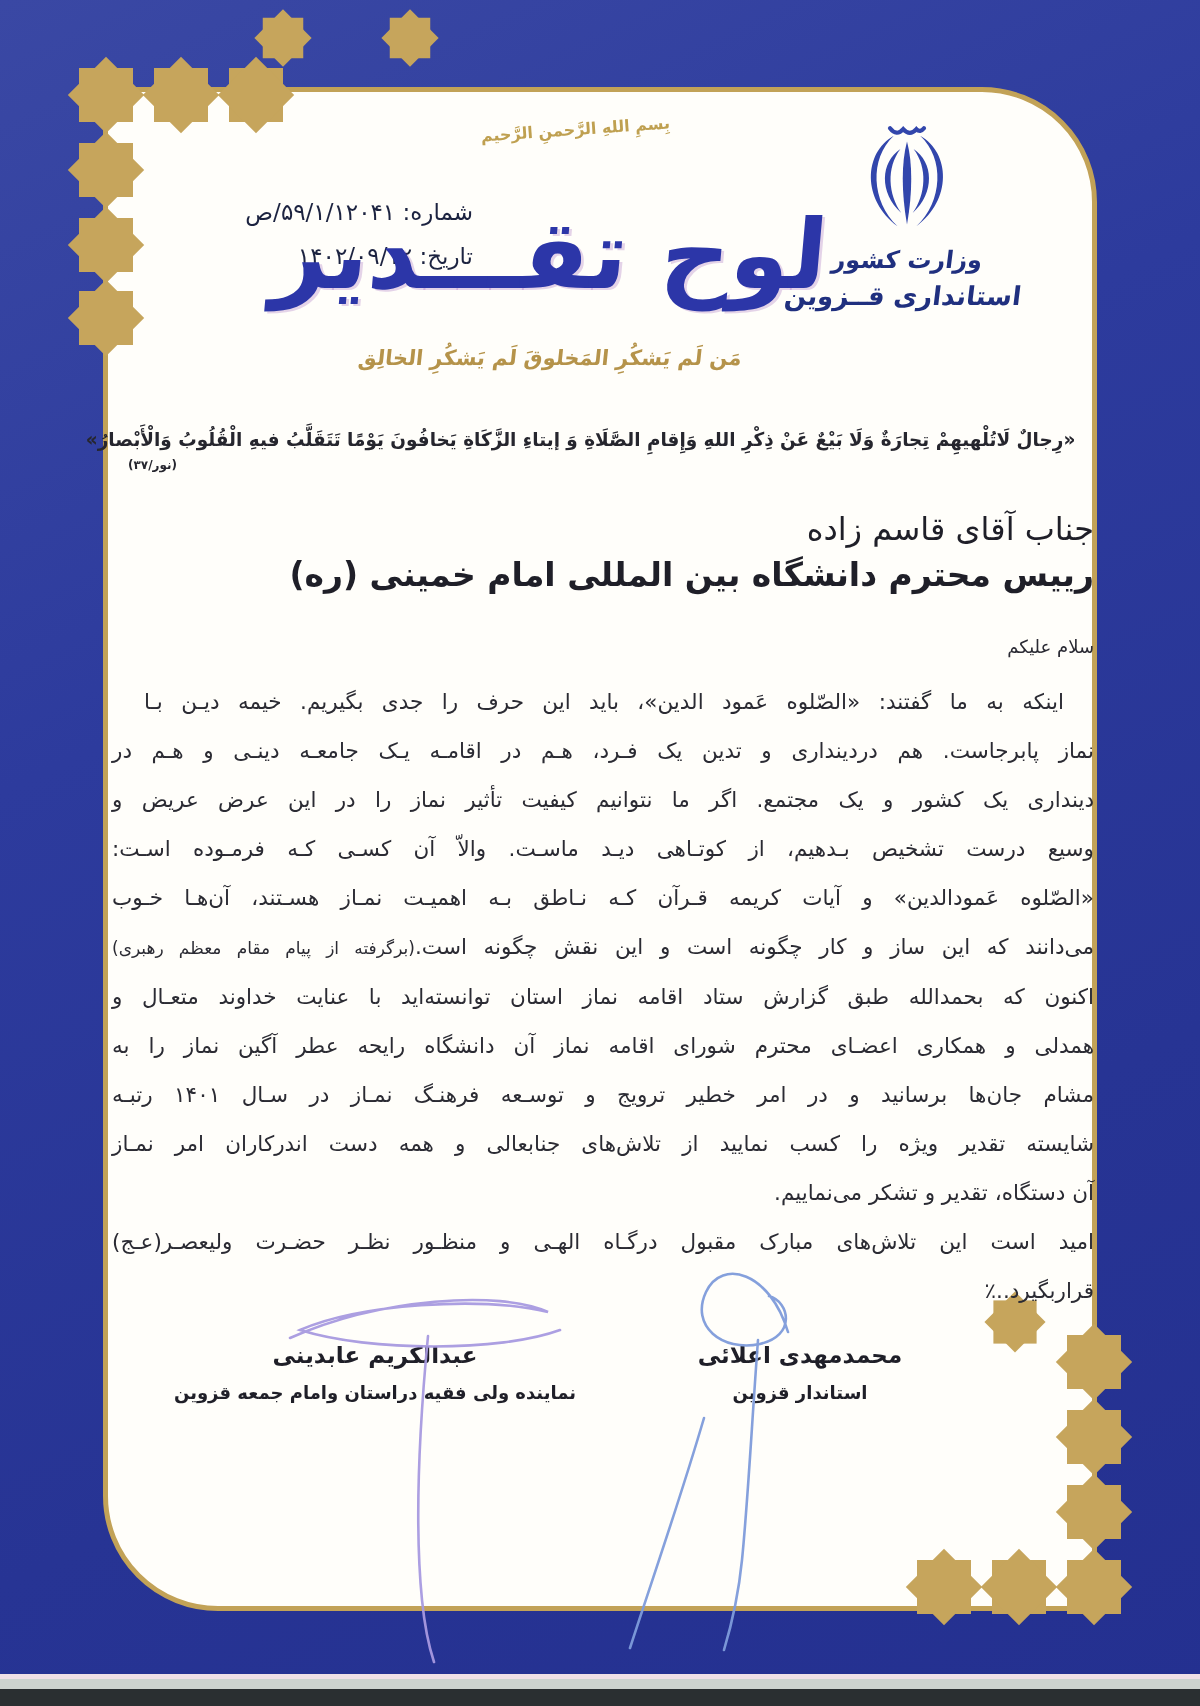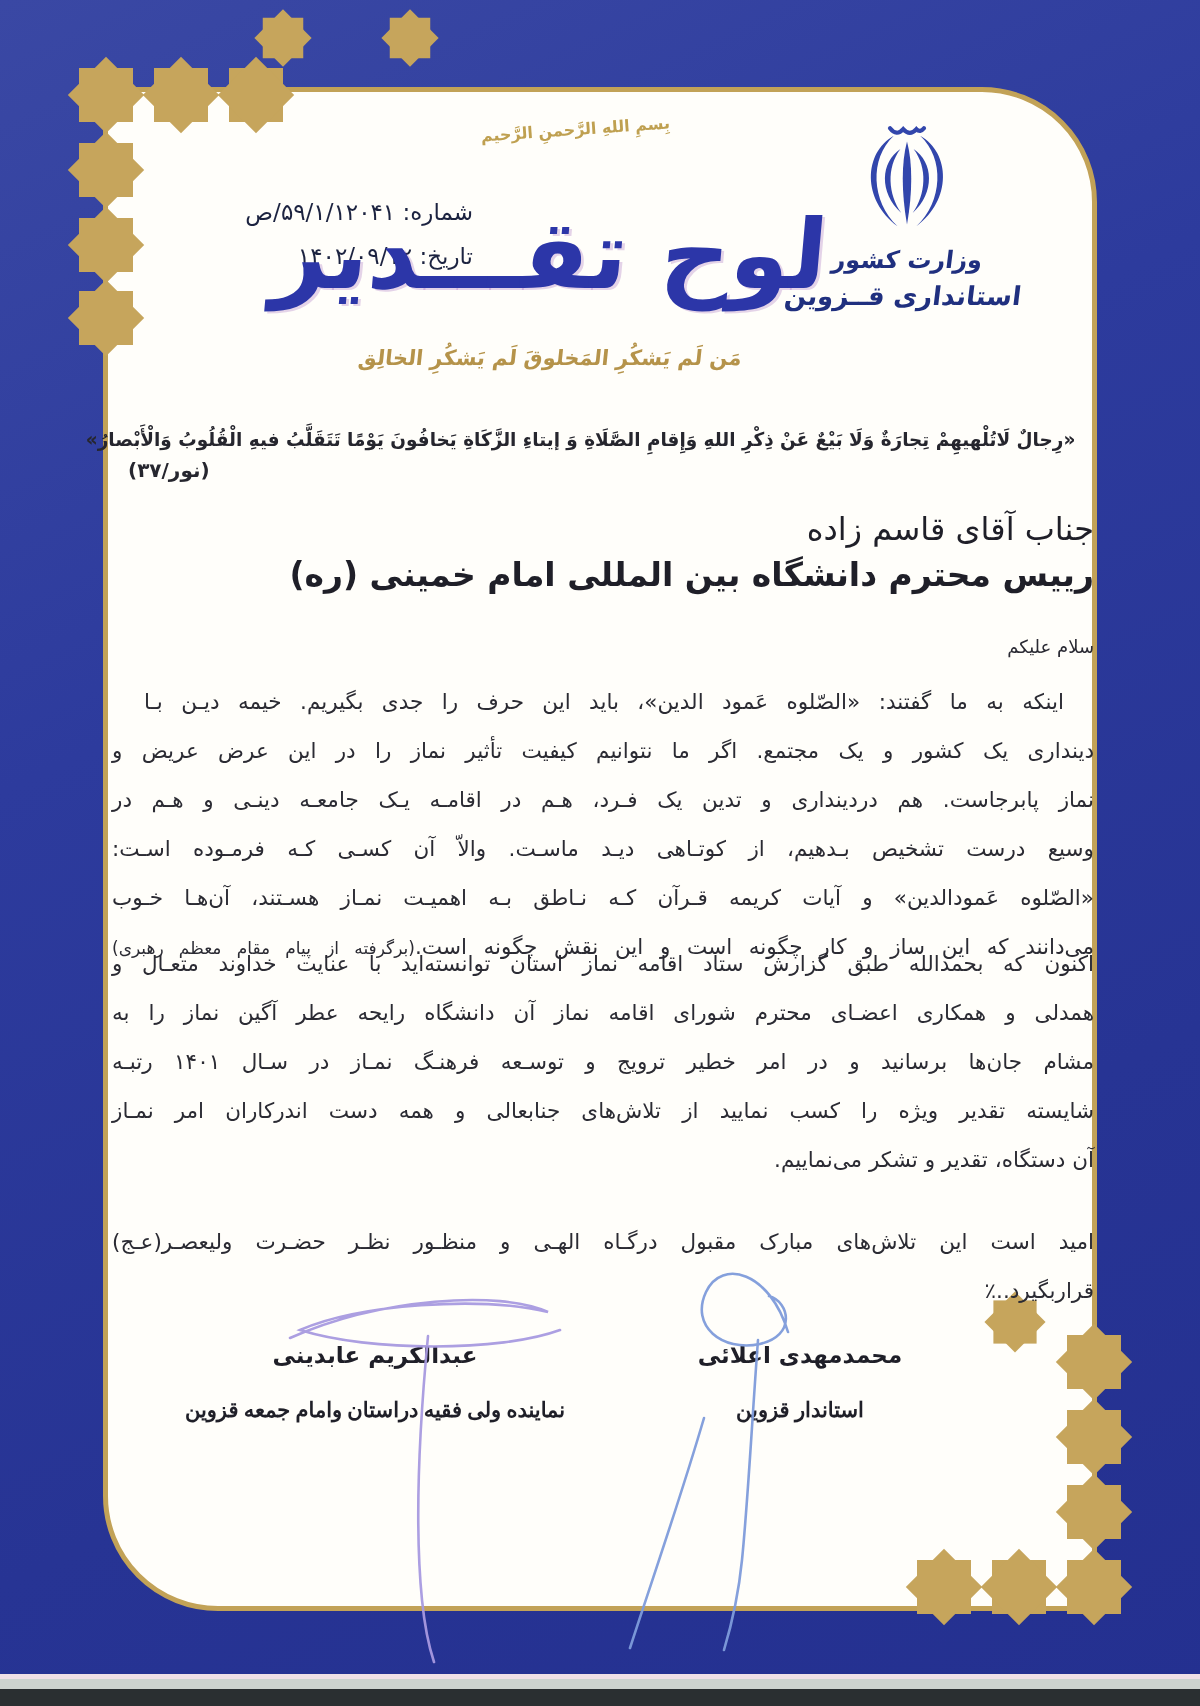--- a/index.html
+++ b/index.html
@@ -24,35 +24,35 @@
   .subtitle{position:absolute;top:346px;left:300px;width:500px;text-align:center;
     color:#b5934a;font-weight:bold;font-size:21px;transform:skewX(-6deg);}
   .emblem{position:absolute;left:848px;top:116px;width:118px;height:132px;}
   .ministry{position:absolute;left:780px;top:246px;width:250px;text-align:center;
     color:#20307f;font-weight:bold;transform:skewX(-7deg);}
   .ministry .m1{font-size:24px;}
   .ministry .m2{font-size:26px;margin-top:7px;}
   .verse{position:absolute;top:428px;left:110px;width:980px;text-align:center;
     font-weight:bold;font-size:19px;color:#26262e;white-space:nowrap;
     transform:scaleX(.97);transform-origin:center;}
-  .verse-cite{position:absolute;top:458px;left:128px;font-size:20px;font-weight:bold;color:#26262e;text-align:center;}
+  .verse-cite{position:absolute;top:458px;left:128px;font-size:12px;font-weight:bold;color:#26262e;text-align:center;}
   .recipient1{position:absolute;top:510px;right:106px;font-size:32px;font-weight:normal;color:#1f1f28;}
   .recipient2{position:absolute;top:555px;right:106px;font-size:33px;font-weight:bold;color:#1f1f28;}
   .salutation{position:absolute;top:636px;right:106px;font-size:18px;color:#2a2a33;}
   .para{position:absolute;left:112px;width:982px;color:#2b2b33;font-size:21.5px;}
-  .p1{top:677px;}.p2{top:939px;}.p3{top:1217px;}
+  .p1{top:677px;}.p2{top:972px;}.p3{top:1217px;}
   .line{line-height:49px;text-align:justify;text-align-last:justify;}
   .line.end{text-align:right;text-align-last:right;}
   .indent{padding-right:30px;box-sizing:border-box;margin-left:32px;}
   .cite{font-size:17px;}
   .sig{position:absolute;text-align:center;font-weight:bold;color:#1f1f28;}
   .sig-right{left:610px;top:1342px;width:380px;}
   .sig-left{left:140px;top:1342px;width:470px;}
   .sig .name{font-size:23px;}
-  .sig .title{font-size:21px;margin-top:30px;font-family:Liberation Serif, serif;}
+  .sig .title{font-size:18px;margin-top:14px;}
   .scan1{position:absolute;left:0;top:1674px;width:100%;height:5px;background:#efe0e6;}
   .scan2{position:absolute;left:0;top:1679px;width:100%;height:10px;background:#ccd3cf;}
   .scan3{position:absolute;left:0;top:1689px;width:100%;height:17px;background:#2a2f31;}
 </style>
 </head>
 <body>
 
 <div class="canvas">
 
   <div class="page"></div>
@@ -117,22 +117,22 @@
 
   <div class="verse">«رِجالٌ لَاتُلْهيهِمْ تِجارَةٌ وَلَا بَيْعٌ عَنْ ذِكْرِ اللهِ وَإِقامِ الصَّلَاةِ وَ إيتاءِ الزَّكَاةِ يَخافُونَ يَوْمًا تَتَقَلَّبُ فيهِ الْقُلُوبُ وَالْأَبْصارُ»</div>
   <div class="verse-cite">(نور/۳۷)</div>
 
   <div class="recipient1">جناب آقای قاسم زاده</div>
   <div class="recipient2">رییس محترم دانشگاه بین المللی امام خمینی (ره)</div>
   <div class="salutation">سلام علیکم</div>
 
   <div class="para p1">
     <div class="line indent">اینکه به ما گفتند: «الصّلوه عَمود الدین»، باید این حرف را جدی بگیریم. خیمه دیـن بـا</div>
+    <div class="line">نماز پابرجاست. هم دردینداری و تدین یک فـرد، هـم در اقامـه یـک جامعـه دینـی و هـم در</div>
     <div class="line">دینداری یک کشور و یک مجتمع. اگر ما نتوانیم کیفیت تأثیر نماز را در این عرض عریض و</div>
-    <div class="line">نماز پابرجاست. هم دردینداری و تدین یک فـرد، هـم در اقامـه یـک جامعـه دینـی و هـم در</div>
     <div class="line">وسیع درست تشخیص بـدهیم، از کوتـاهی دیـد ماسـت. والاّ آن کسـی کـه فرمـوده اسـت:</div>
     <div class="line">«الصّلوه عَمودالدین» و آیات کریمه قـرآن کـه نـاطق بـه اهمیـت نمـاز هسـتند، آن‌هـا خـوب</div>
     <div class="line"><span>می‌دانند که این ساز و کار چگونه است و این نقش چگونه است.</span><span class="cite">(برگرفته از پیام مقام معظم رهبری)</span></div>
   </div>
 
   <div class="para p2">
     <div class="line">اکنون که بحمدالله طبق گزارش ستاد اقامه نماز استان توانسته‌اید با عنایت خداوند متعـال و</div>
     <div class="line">همدلی و همکاری اعضـای محترم شورای اقامه نماز آن دانشگاه رایحه عطر آگین نماز را به</div>
     <div class="line">مشام جان‌ها برسانید و در امر خطیر ترویج و توسـعه فرهنـگ نمـاز در سـال ۱۴۰۱ رتبـه</div>
     <div class="line">شایسته تقدیر ویژه را کسب نمایید از تلاش‌های جنابعالی و همه دست اندرکاران امر نمـاز</div>

